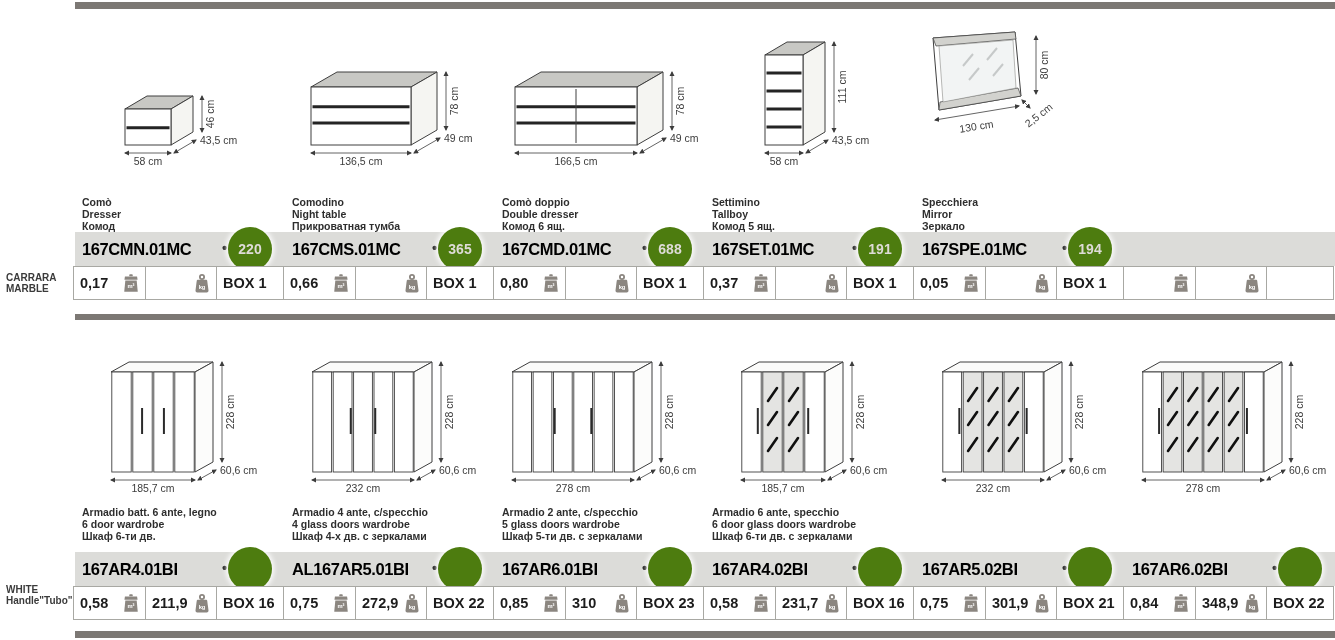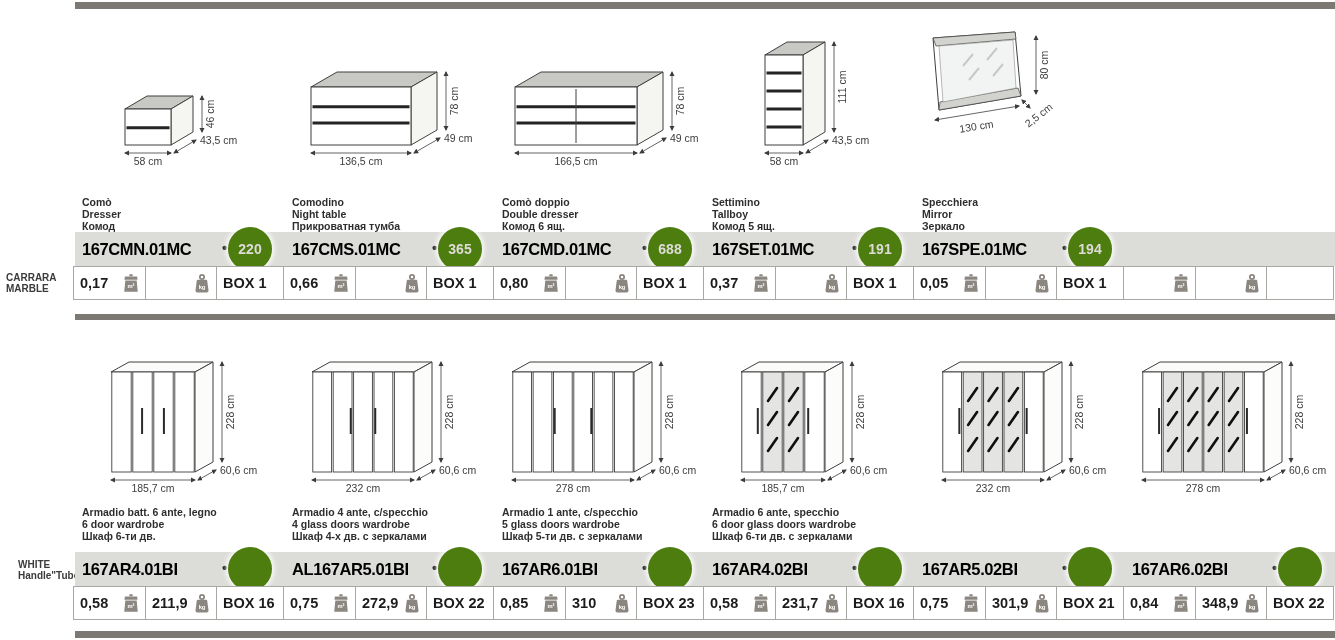--- a/index.html
+++ b/index.html
@@ -13,21 +13,21 @@
   .bar { position: absolute; left: 75px; right: 0; height: 7px; background: #7c7874; }
   #bar-top { top: 2px; }
   #bar-mid { top: 314px; height: 6px; }
   #bar-bot { top: 631px; }
 
   .material {
     position: absolute; left: 6px; width: 69px;
     font-size: 10px; font-weight: bold; color: #3b3b3b; line-height: 11px;
   }
   #mat-0 { top: 239px; margin-top: 33px; }
-  #mat-1 { top: 559px; margin-left: 12px; }
+  #mat-1 { top: 584px; }
 
   .section { position: absolute; left: 75px; width: 1260px; }
   #section-0 { top: 10px; height: 304px; }
   #section-1 { top: 352px; height: 276px; }
 
   .row { position: absolute; left: 0; width: 1260px; display: grid; grid-template-columns: repeat(6, 210px); }
   #section-0 .drawings { top: 20px; height: 140px; }
   #section-0 .names    { top: 186px; height: 38px; }
   #section-0 .codes    { top: 222px; }
   #section-0 .cells    { top: 256px; }
@@ -566,21 +566,21 @@
         <div class="nm">Armadio batt. 6 ante, legno</div>
         <div class="nm">6 door wardrobe</div>
         <div class="nm">Шкаф 6-ти дв.</div>
       </div>
       <div class="name-block">
         <div class="nm">Armadio 4 ante, c/specchio</div>
         <div class="nm">4 glass doors wardrobe</div>
         <div class="nm">Шкаф 4-х дв. с зеркалами</div>
       </div>
       <div class="name-block">
-        <div class="nm">Armadio 1 ante, c/specchio</div>
+        <div class="nm">Armadio 2 ante, c/specchio</div>
         <div class="nm">5 glass doors wardrobe</div>
         <div class="nm">Шкаф 5-ти дв. с зеркалами</div>
       </div>
       <div class="name-block">
         <div class="nm">Armadio 6 ante, specchio</div>
         <div class="nm">6 door glass doors wardrobe</div>
         <div class="nm">Шкаф 6-ти дв. с зеркалами</div>
       </div>
     </div>
   <div class="row codes">

